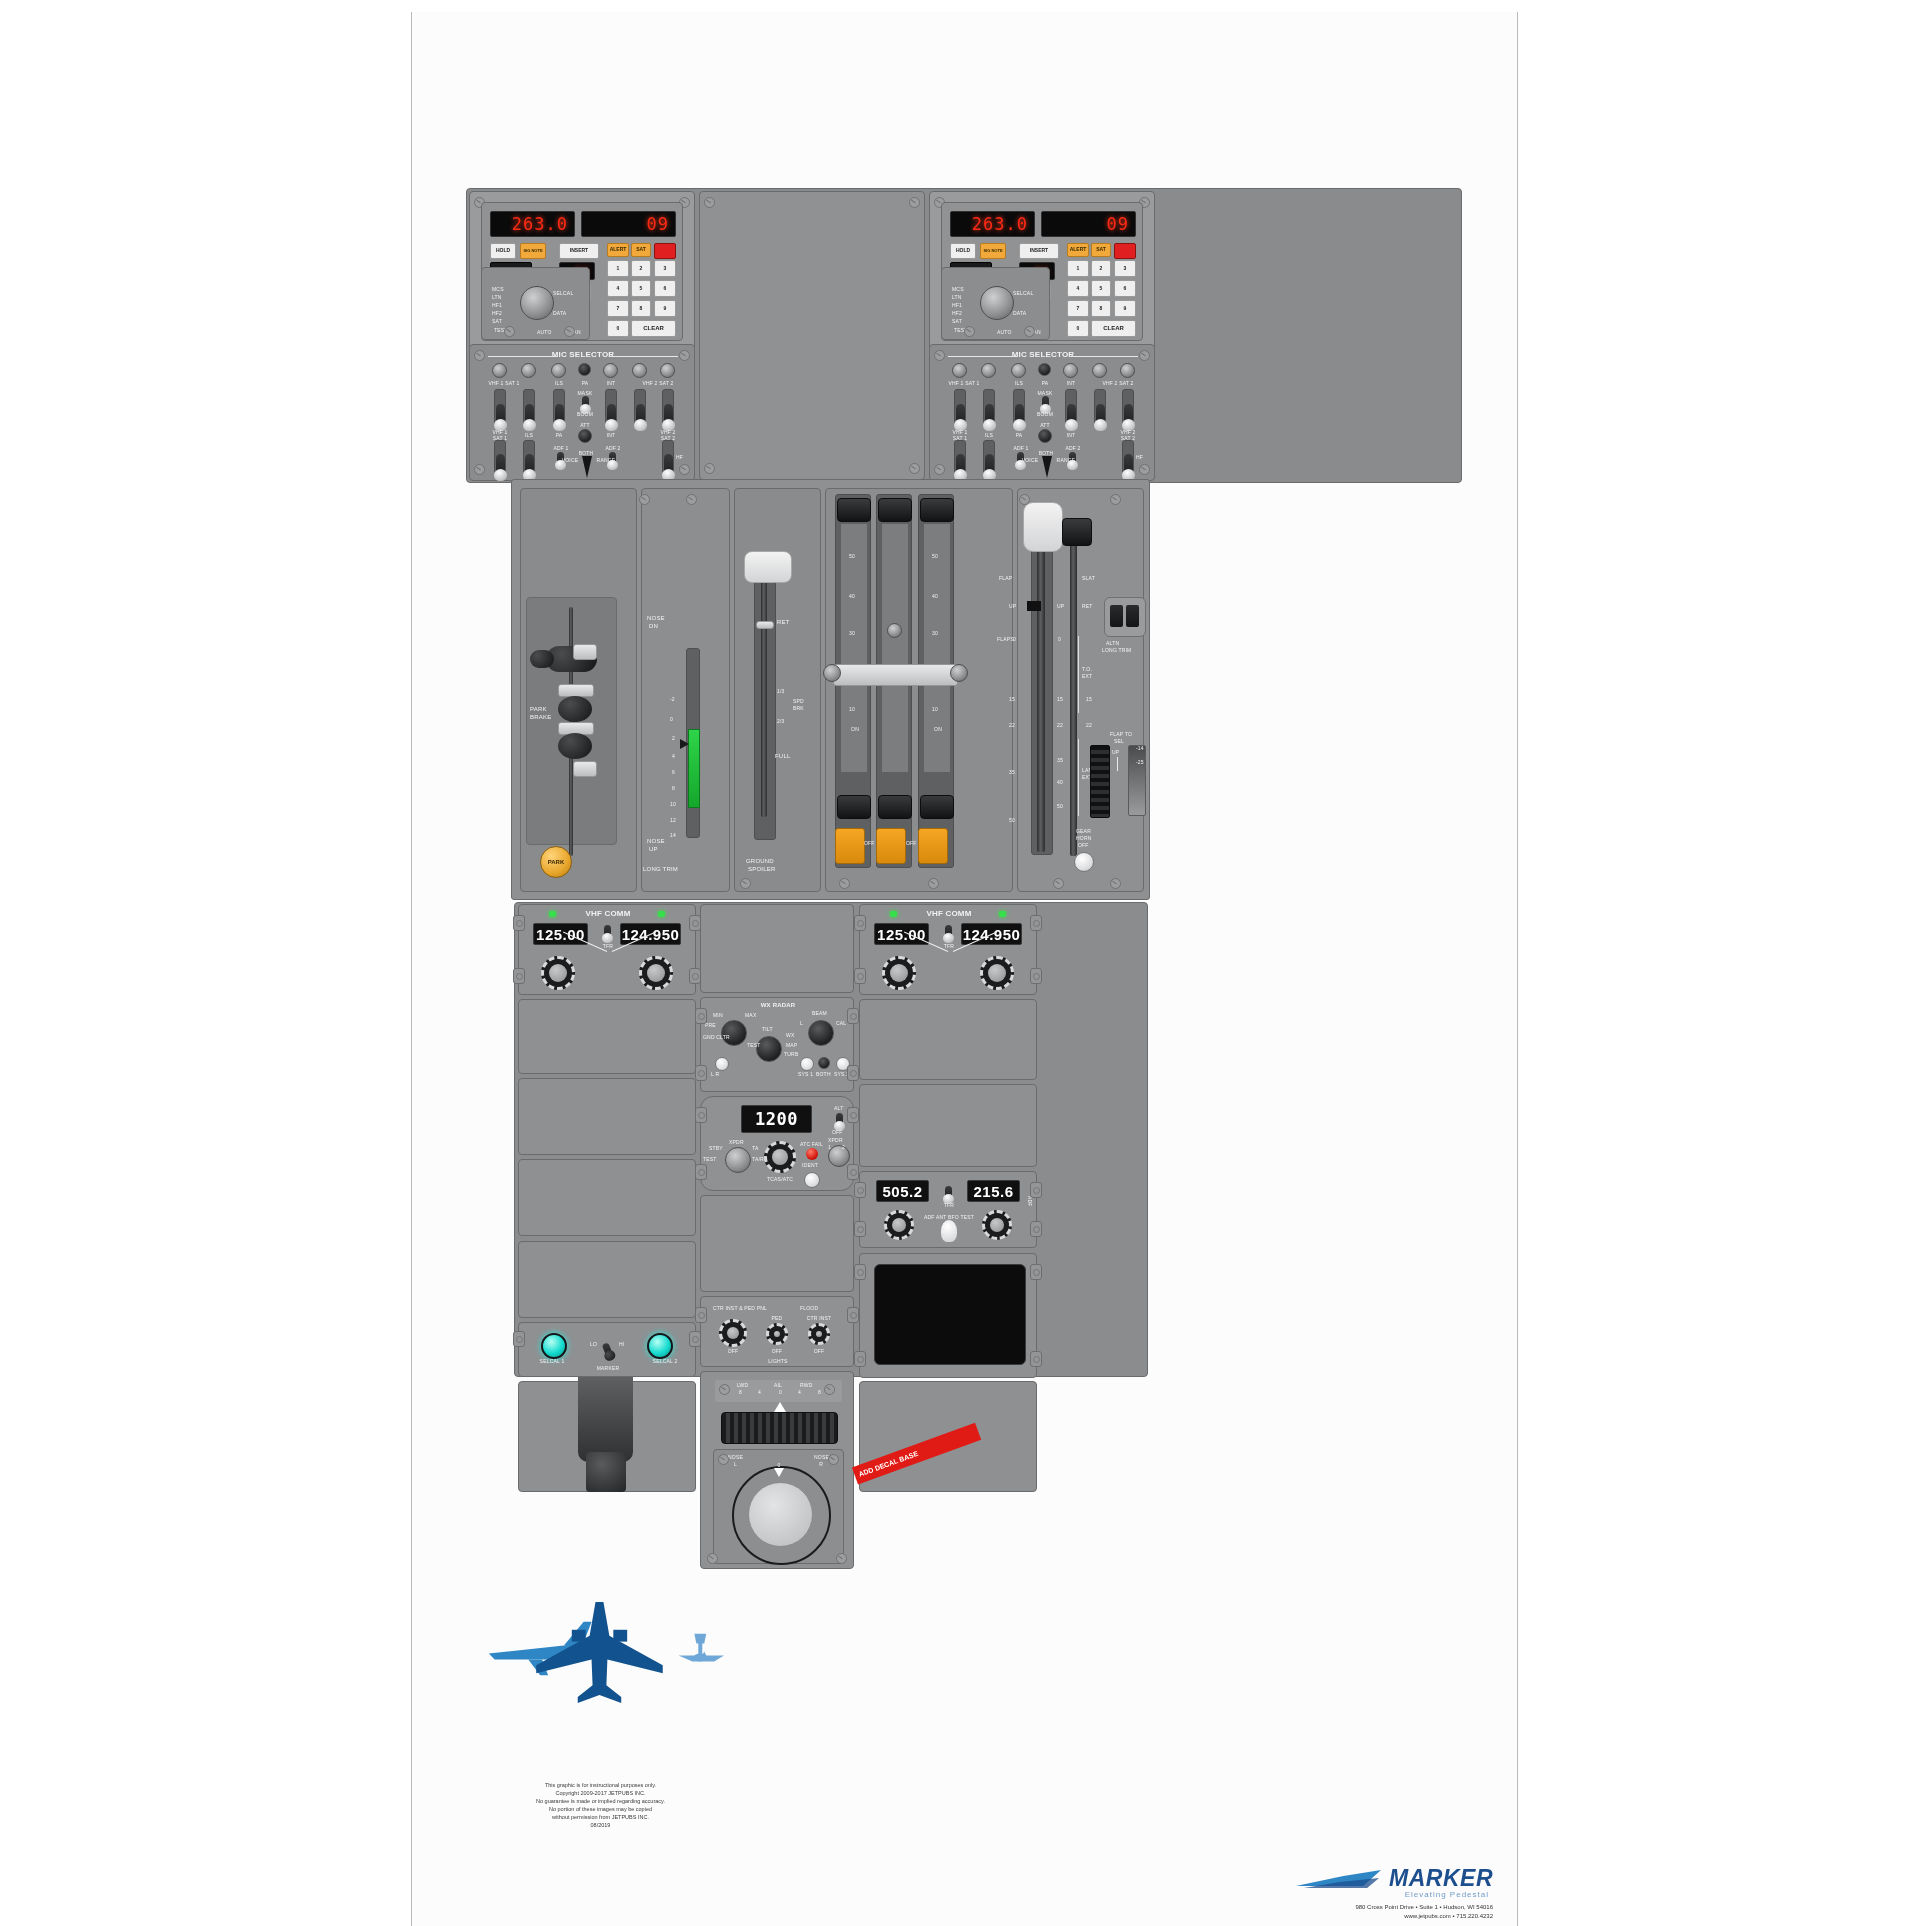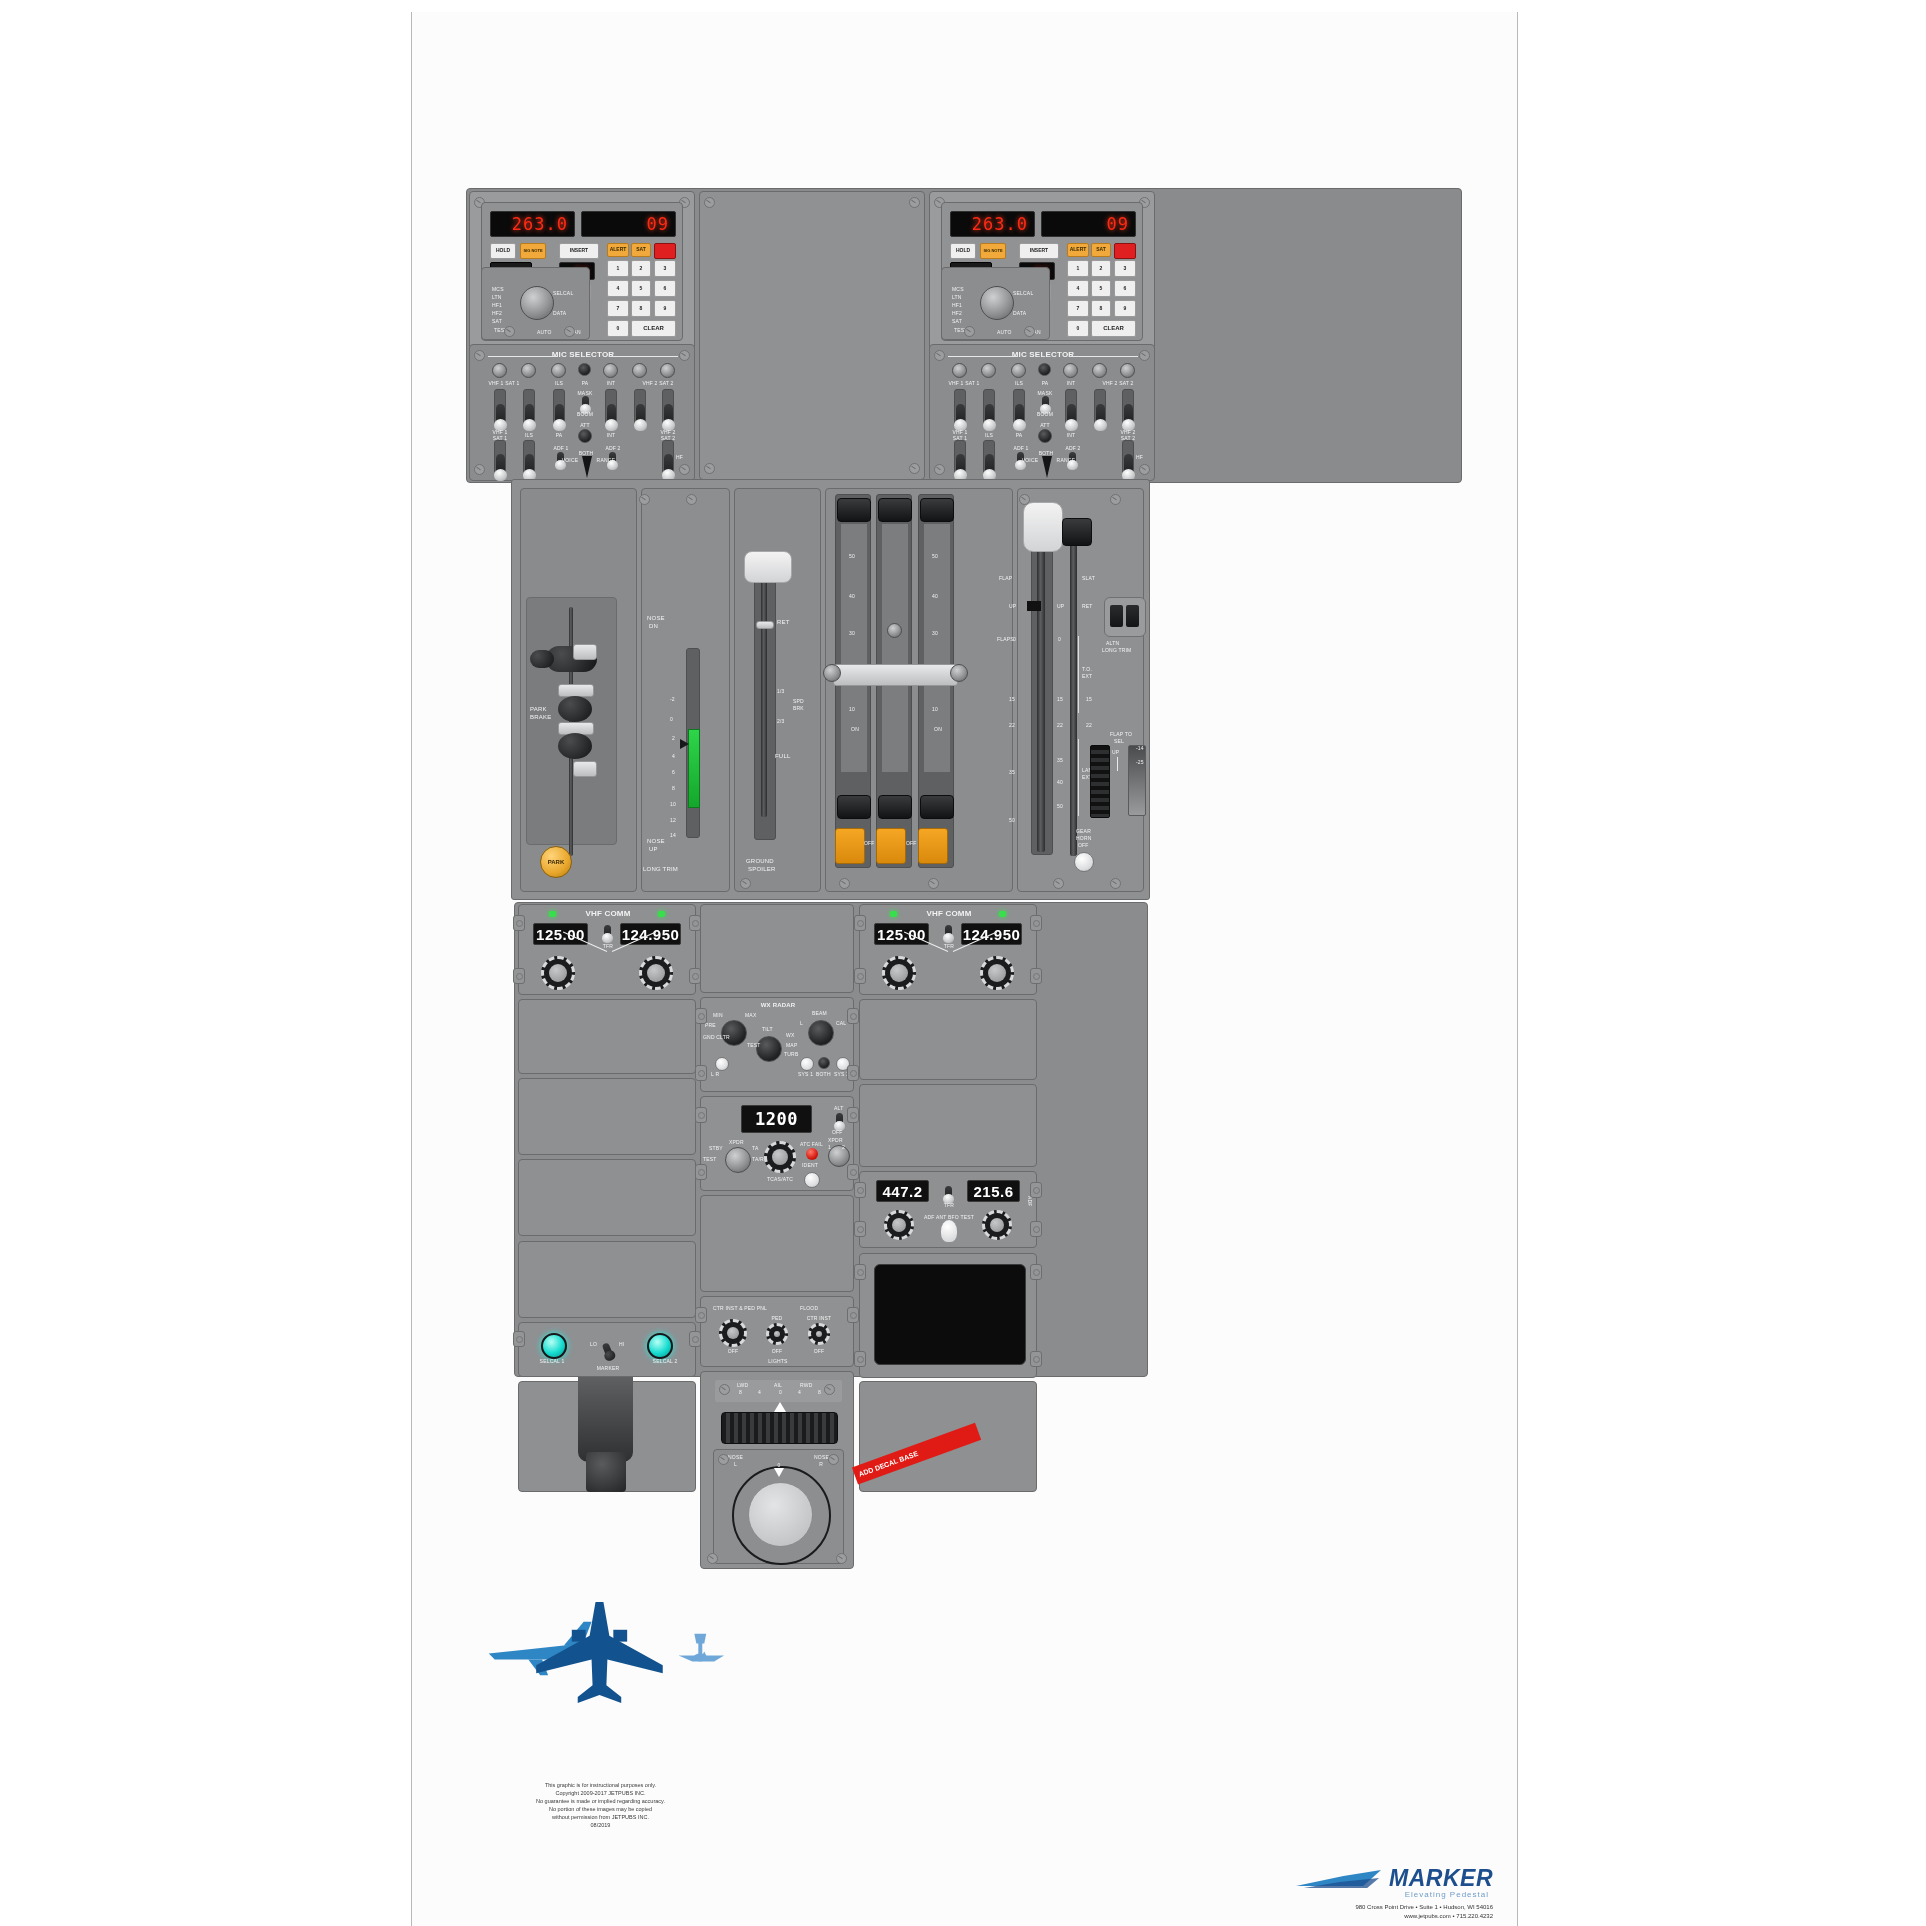--- a/index.html
+++ b/index.html
@@ -600,21 +600,21 @@
     <div class="lbl t5" style="left:115px;top:73px;">BOTH</div>
     <div class="lbl t5" style="left:133px;top:73px;">SYS 2</div>
     <div class="whitebtn" style="left:14px;top:59px;width:12px;height:12px;"></div>
     <div class="lbl t5" style="left:10px;top:73px;">L   R</div>
     <div class="tab" style="left:-6px;top:10px;width:12px;height:16px;"></div>
     <div class="tab" style="right:-6px;top:10px;width:12px;height:16px;"></div>
     <div class="tab" style="left:-6px;bottom:10px;width:12px;height:16px;"></div>
     <div class="tab" style="right:-6px;bottom:10px;width:12px;height:16px;"></div>
   </div>
 
-  <div class="pnl" style="left:288px;top:1084px;width:154px;height:95px;background:#909193;">
+  <div class="pnl" style="left:288px;top:1084px;width:154px;height:95px;background:#909193;border-radius:13px;">
     <div class="lcd mono" style="left:40px;top:8px;width:71px;height:28px;">
       <span>1200</span>
     </div>
     <div class="lbl t5" style="left:133px;top:8px;">ALT</div>
     <div class="tog sm" style="left:135px;top:16px;"></div>
     <div class="lbl t5" style="left:131px;top:32px;">OFF</div>
 
     <div class="knob" style="left:24px;top:50px;width:26px;height:26px;"></div>
     <div class="lbl t5" style="left:28px;top:42px;">XPDR</div>
     <div class="lbl t5" style="left:8px;top:48px;">STBY</div>
@@ -662,21 +662,21 @@
     <div class="lbl t5 c" style="left:77px;top:61px;">LIGHTS</div>
     <div class="tab" style="left:-6px;top:10px;width:12px;height:16px;"></div>
     <div class="tab" style="right:-6px;top:10px;width:12px;height:16px;"></div>
   </div>
 
   <div class="pnl" style="left:447px;top:987px;width:178px;height:81px;"></div>
   <div class="pnl" style="left:447px;top:1072px;width:178px;height:83px;"></div>
 
   <div class="pnl" style="left:447px;top:1159px;width:178px;height:77px;background:#8f9092;">
     <div class="lcd" style="left:16px;top:8px;width:53px;height:22px;">
-      <span>447.2</span>
+      <span>505.2</span>
     </div>
     <div class="lcd" style="right:16px;top:8px;width:53px;height:22px;">
       <span>215.6</span>
     </div>
     <div class="tog sm" style="left:85px;top:14px;"></div>
     <div class="lbl t5 c" style="left:89px;top:30px;">TFR</div>
     <div class="knurl" style="left:24px;top:38px;width:30px;height:30px;">
           <i></i>
         </div>
     <div class="knurl" style="right:24px;top:38px;width:30px;height:30px;">

